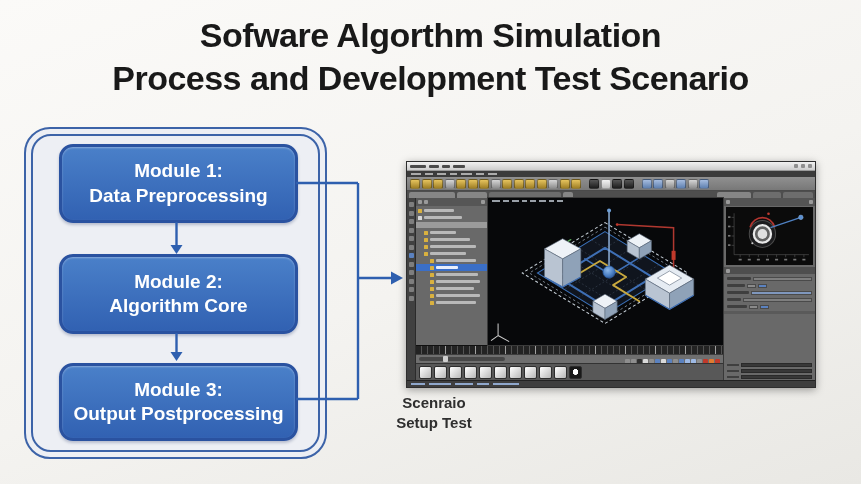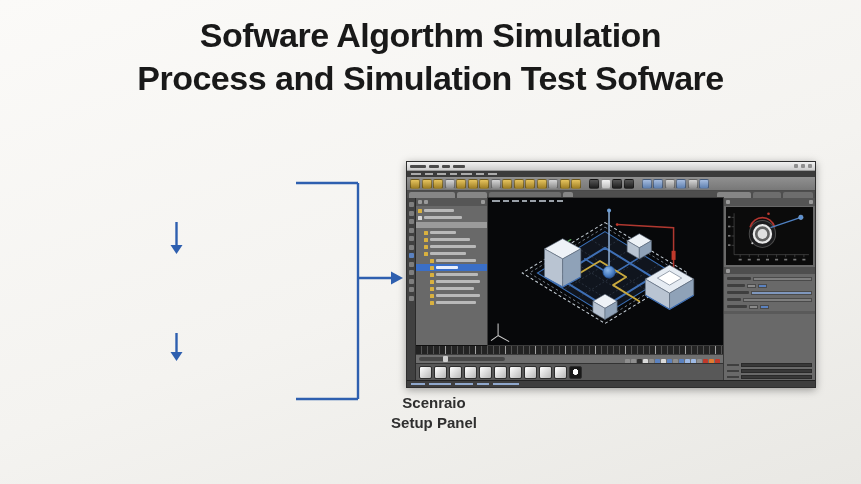--- a/index.html
+++ b/index.html
@@ -123,23 +123,38 @@
            line-height:1.35;color:var(--caption-text)}
   #cap1{left:374px;width:120px} #cap2{left:500px;width:180px} #cap3{left:689px;width:172px}
 </style>
 </head>
 <body>
 
 <div class="stage">
 
   <div class="title">
     <div>Sofware Algorthm Simulation</div>
-    <div>Process and Simulation Test Sofware</div>
+    <div>Process and Development Test Scenario</div>
   </div>
 
+  <div class="flow-panel">
+    <div class="flow-panel-inner"></div>
+    <div class="module" id="module1">
+      <span>Module 1:</span>
+      <span>Data Preprocessing</span>
+    </div>
+    <div class="module" id="module2">
+      <span>Module 2:</span>
+      <span>Algorithm Core</span>
+    </div>
+    <div class="module" id="module3">
+      <span>Module 3:</span>
+      <span>Output Postprocessing</span>
+    </div>
+  </div>
 
   <svg class="connectors" viewBox="0 0 861 484">
     <line class="conn-stroke" x1="176.5" y1="222" x2="176.5" y2="245"></line>
     <polygon class="conn-fill" points="170.5,245 182.5,245 176.5,254"></polygon>
     <line class="conn-stroke" x1="176.5" y1="333" x2="176.5" y2="352"></line>
     <polygon class="conn-fill" points="170.5,352 182.5,352 176.5,361"></polygon>
     <polyline class="conn-stroke" points="296,183 358,183"></polyline>
     <polyline class="conn-stroke" points="296,399 358,399"></polyline>
     <line class="conn-stroke" x1="358" y1="183" x2="358" y2="399"></line>
     <line class="conn-stroke" x1="358" y1="278" x2="392" y2="278"></line>
@@ -496,17 +511,17 @@
         <i class="sb-seg" style="width: 14px;"></i>
         <i class="sb-seg" style="width: 22px;"></i>
         <i class="sb-seg" style="width: 18px;"></i>
         <i class="sb-seg" style="width: 12px;"></i>
         <i class="sb-seg" style="width: 26px;"></i>
       </div>
   </div>
 
   <div class="caption" id="cap1">
     <div>Scenraio</div>
-    <div>Setup Panel</div>
+    <div>Setup Test</div>
   </div>
   <div class="caption" id="cap2">
   </div>
 </div>
 
 </body></html>

